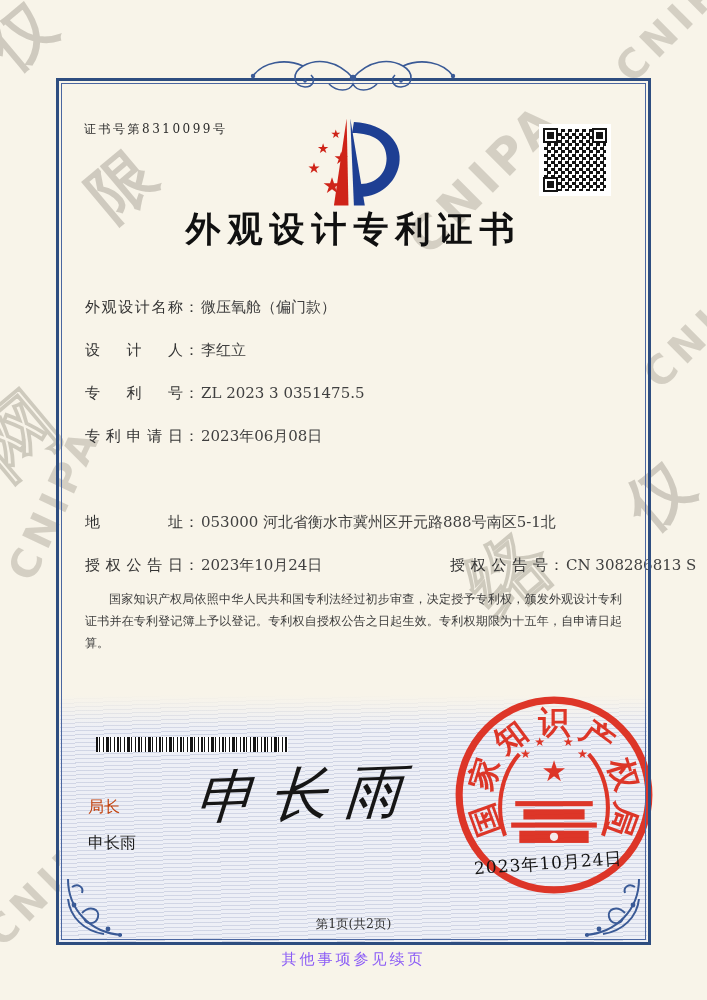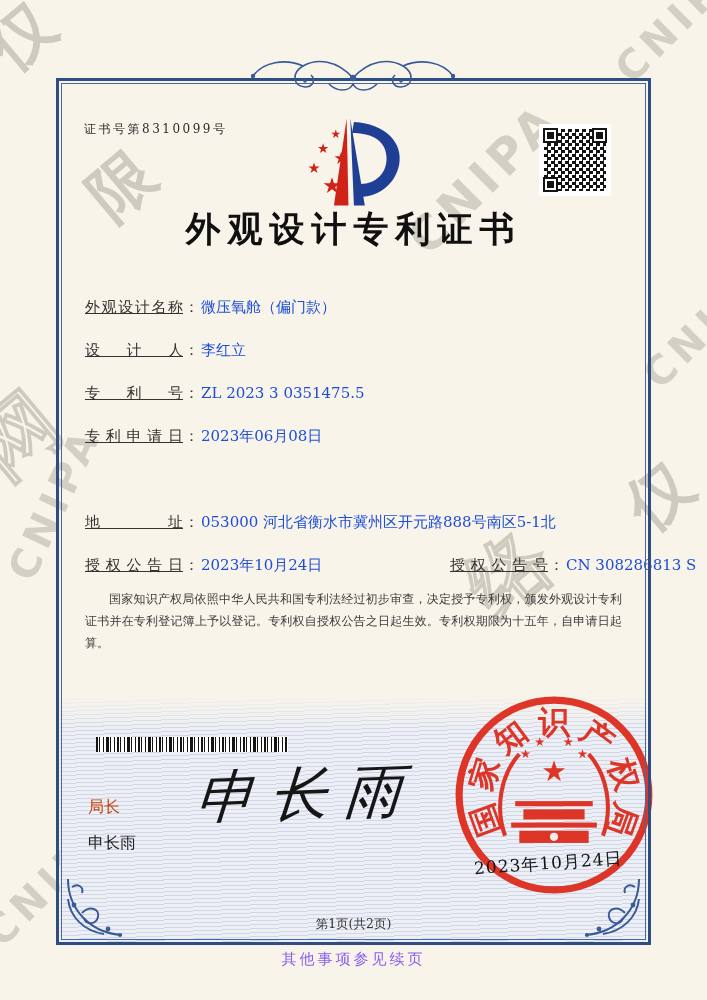--- a/index.html
+++ b/index.html
@@ -54,23 +54,23 @@
     background-size:7px 7px;}
   .finder{position:absolute;width:15px;height:15px;border:2.5px solid #141414;background:#fff;box-sizing:border-box;}
   .finder::after{content:"";position:absolute;inset:2px;background:#141414;}
   .f-tl{left:4px;top:4px;} .f-tr{right:4px;top:4px;} .f-bl{left:4px;bottom:4px;}
   .title{
     position:absolute;left:0;top:206px;width:707px;text-align:center;z-index:2;
     font-size:35px;font-weight:bold;letter-spacing:7px;color:#101010;
   }
   
   .frow{position:absolute;left:85px;z-index:2;font-size:15px;color:#333;white-space:nowrap;}
-  .flabel{display:inline-block;width:98px;text-align:justify;text-align-last:justify;vertical-align:bottom;text-decoration:underline;}
+  .flabel{display:inline-block;width:98px;text-align:justify;text-align-last:justify;vertical-align:bottom;}
   .fcolon{margin:0 2px 0 1px;}
-  .fvalue{color:#1d4ed8;}
+  .fvalue{color:#404040;}
   .r0{top:298px;} .r1{top:341px;} .r2{top:384px;} .r3{top:427px;}
   .r4{top:470px;} .r5{top:513px;} .r6{top:556px;}
   .frow-second{position:absolute;left:365px;top:0;}
   
   .body-text{position:absolute;left:85px;top:588px;width:537px;z-index:2;
     font-size:12px;line-height:22px;color:#3b3b3b;text-align:justify;}
   .body-text p{margin:0 0 9px 0;text-indent:2em;}
   
   .barcode{position:absolute;left:96px;top:737px;width:192px;height:15px;z-index:2;
     background:repeating-linear-gradient(90deg,

